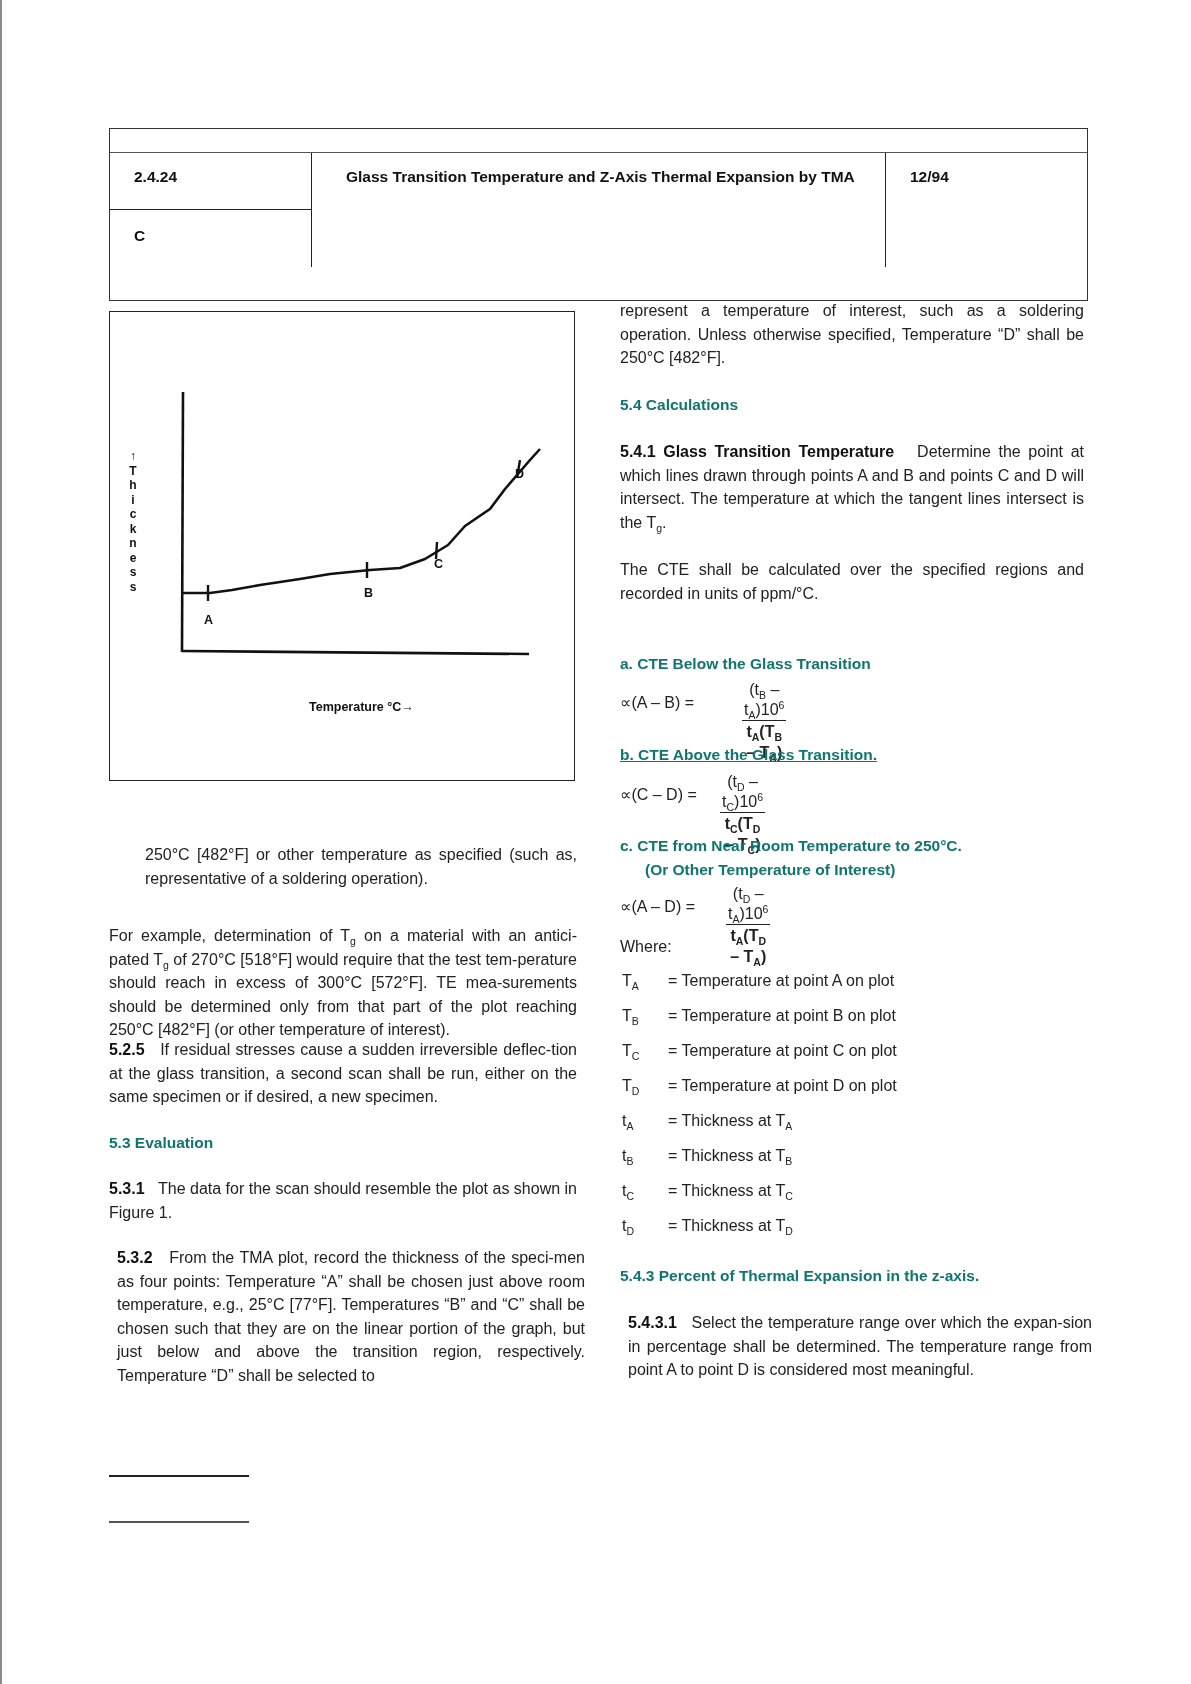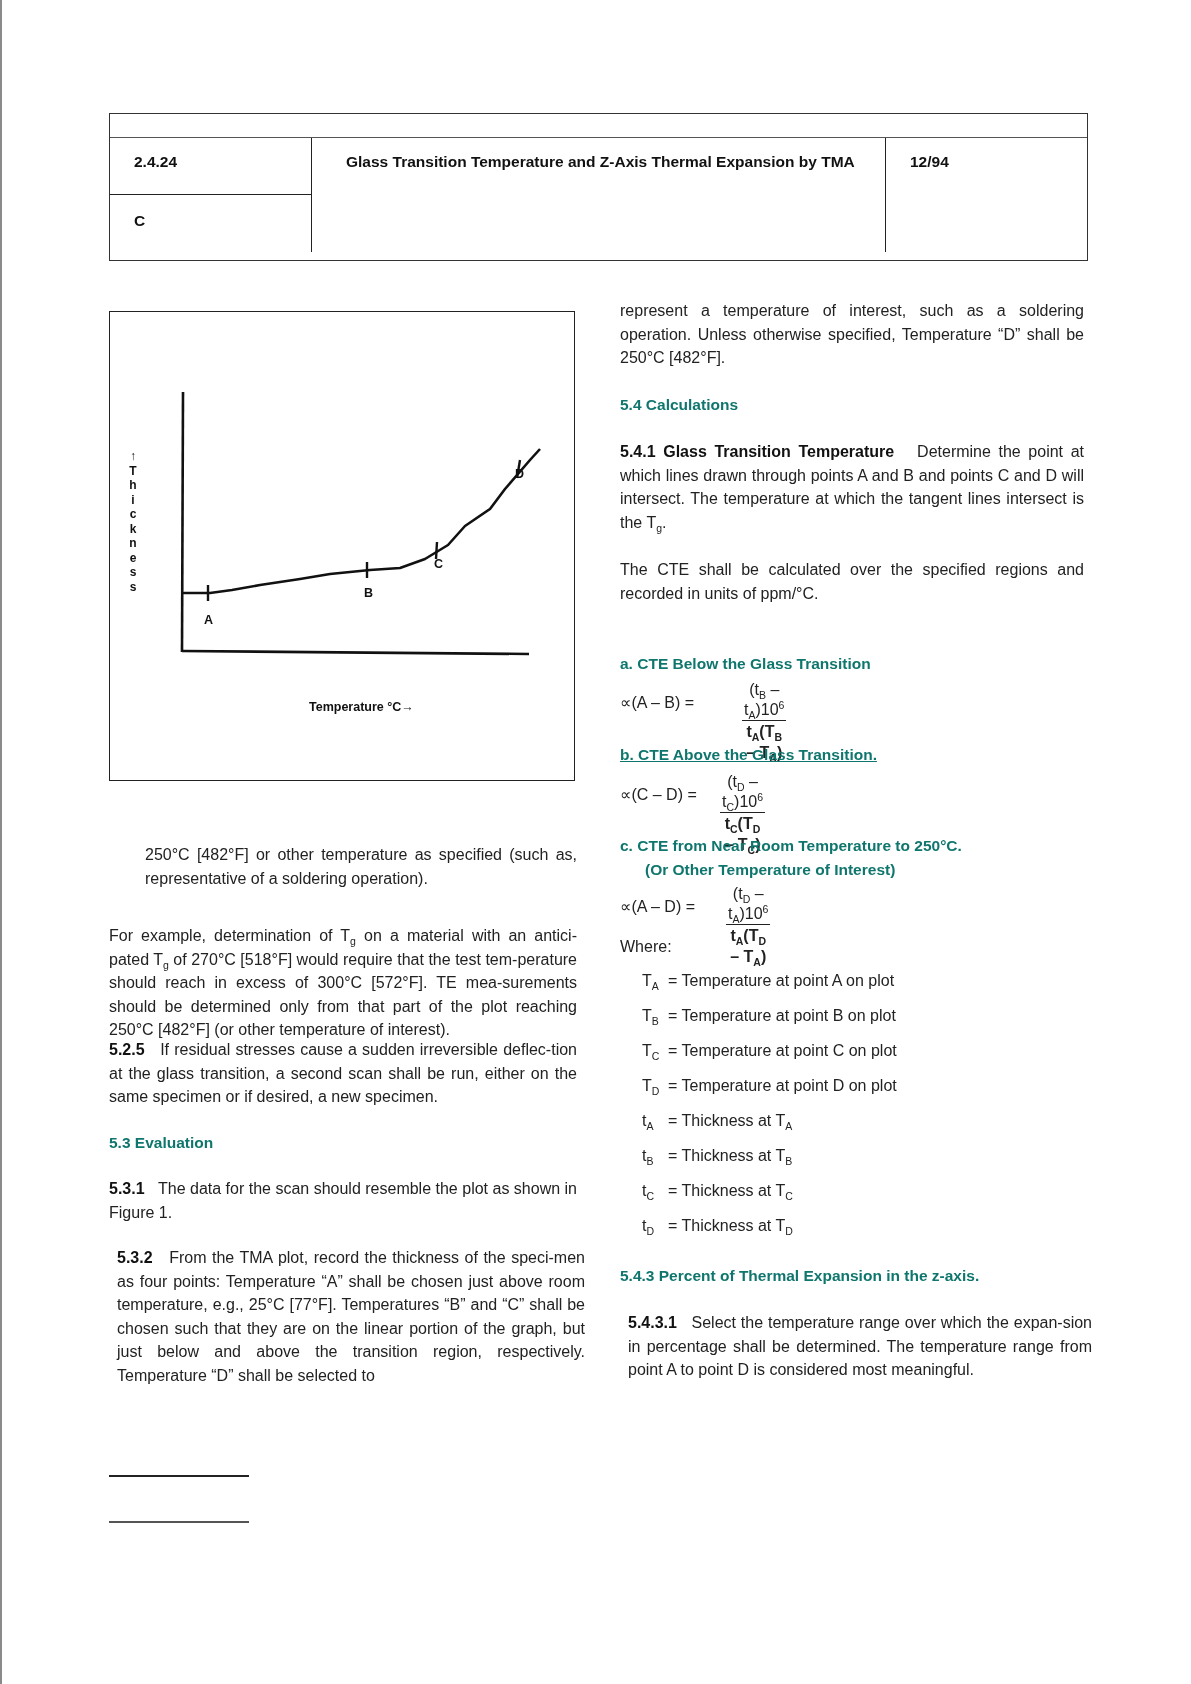--- a/index.html
+++ b/index.html
@@ -3,21 +3,21 @@
 <meta charset="utf-8">
 <style>
   html, body { margin: 0; padding: 0; background: #ffffff; }
   body {
     width: 1191px; height: 1684px; position: relative; overflow: hidden;
     font-family: "Liberation Sans", sans-serif; color: #1a1a1a;
   }
   .left-edge { position: absolute; left: 0; top: 0; width: 2px; height: 1684px; background: #8a8a8a; }
 
   
-  .hdr { position: absolute; left: 109px; top: 113px; width: 979px; height: 148px; border: 1.5px solid #333; box-sizing: border-box; }
+  .hdr { position: absolute; left: 109px; top: 128px; width: 979px; height: 173px; border: 1.5px solid #333; box-sizing: border-box; }
   .hdr .toprow { position: absolute; left: 0; top: 0; width: 100%; height: 24px; border-bottom: 1.5px solid #555; box-sizing: border-box; }
   .hdr .c1 { position: absolute; left: 0; top: 24px; width: 202px; height: 114px; border-right: 1.5px solid #222; box-sizing: border-box; }
   .hdr .c1a { position: absolute; left: 0; top: 0; width: 100%; height: 57px; border-bottom: 1.5px solid #222; box-sizing: border-box; }
   .hdr .c3 { position: absolute; left: 775px; top: 24px; width: 202px; height: 114px; border-left: 1.5px solid #222; box-sizing: border-box; }
   .hdr .t { position: absolute; font-weight: bold; font-size: 15.5px; line-height: 19px; color: #111; }
 
   
   .fig { position: absolute; left: 109px; top: 311px; width: 466px; height: 470px; border: 1.5px solid #222; box-sizing: border-box; }
   .fig svg { position: absolute; left: 0; top: 0; }
   .ylabel { position: absolute; left: 17px; top: 137px; width: 12px; font-size: 12px; font-weight: bold; line-height: 14.5px; text-align: center; color: #111; }
@@ -33,21 +33,21 @@
   sup { font-size: 10.5px; vertical-align: 6px; line-height: 0; }
 
   .formula { position: absolute; font-size: 16px; color: #222; }
   .formula .lhs { position: absolute; left: 0; top: 13px; white-space: nowrap; }
   .formula .frac { position: absolute; top: 0; text-align: center; }
   .formula .num { display: block; padding: 0 2px; line-height: 20px; }
   .formula .den { display: block; border-top: 1.3px solid #222; padding: 0 2px; line-height: 21px; font-weight: bold; }
 
   .deflist { position: absolute; left: 622px; top: 972px; font-size: 16px; color: #222; }
   .deflist .row { position: absolute; left: 0; height: 24px; white-space: nowrap; }
-  .deflist .sym { position: absolute; left: 0; width: 40px; margin-left: 20px; }
+  .deflist .sym { position: absolute; left: 0; width: 40px; }
   .deflist .def { position: absolute; left: 46px; }
 
   .fnline { position: absolute; left: 109px; width: 140px; height: 2px; background: #222; }
 </style>
 </head>
 <body>
 
 <div class="left-edge"></div>
 
 <div class="hdr">

